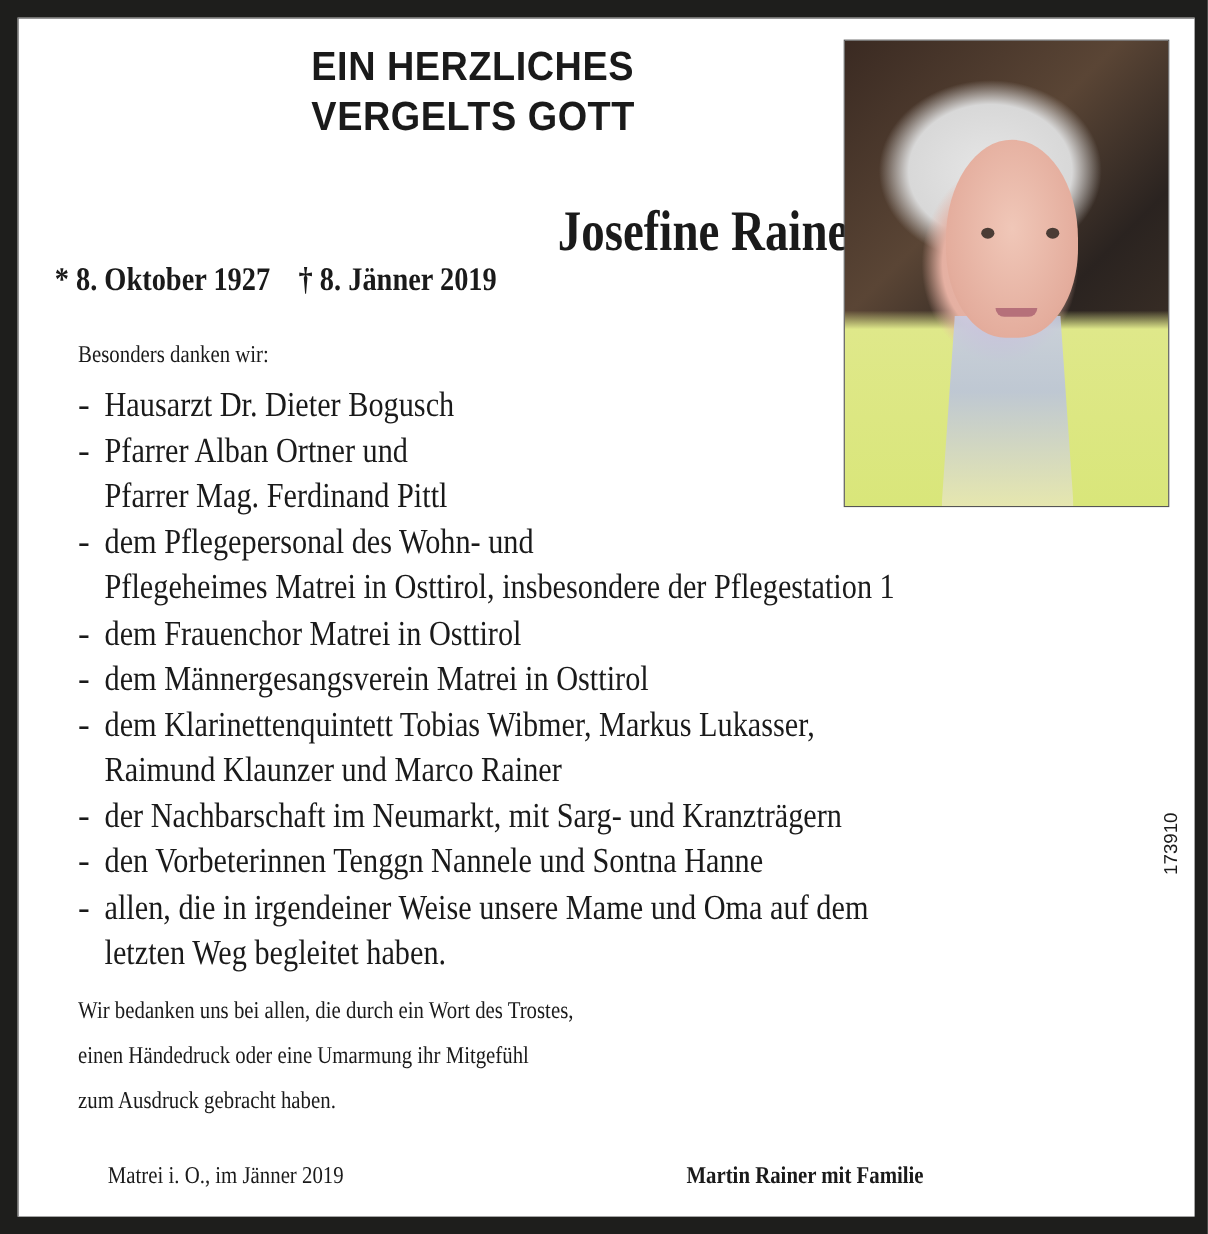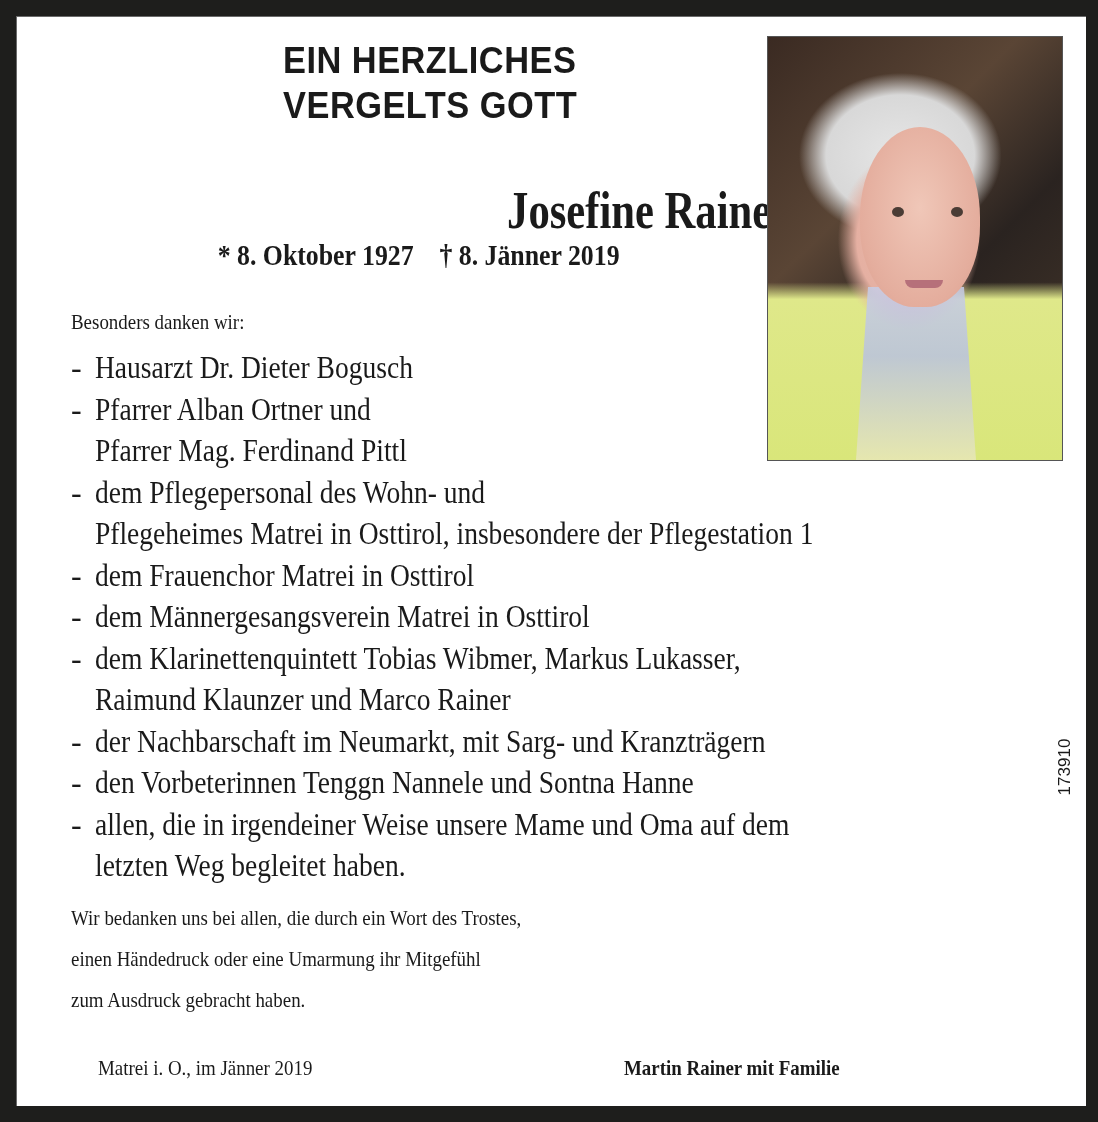--- a/index.html
+++ b/index.html
@@ -15,21 +15,21 @@
     font-family: "Liberation Sans", "DejaVu Sans", sans-serif; font-weight: bold;
     font-size: 37px; line-height: 44px; color: #1a1a1a; letter-spacing: 0.5px; padding-left: 28px;
   }
   .heading span { display: inline-block; transform: scaleX(0.93); }
   .name {
     position: absolute; left: 0; width: 804px; top: 154px; text-align: right;
     font-size: 52px; font-weight: bold; line-height: 80px;
   }
   .name span { display: inline-block; transform: scaleX(0.82); }
   .dates {
-    position: absolute; left: 0; width: 804px; top: 220px; text-align: center;
+    position: absolute; left: 0; width: 804px; top: 220px; text-align: left;
     font-size: 30px; font-weight: bold; line-height: 36px;
   }
   .dates span.inner { display: inline-block; transform: scaleX(0.86); white-space: nowrap; }
   .dates .gap { display: inline-block; width: 30px; }
   .photo {
     position: absolute; left: 750px; top: 19px; width: 294px; height: 423px;
     border: 1px solid #555;
     background:
       radial-gradient(ellipse 95px 120px at 48% 48%, #e9b9a8 0%, #e5b0a2 55%, rgba(229,176,162,0) 75%),
       radial-gradient(ellipse 135px 110px at 45% 28%, #e6e6e6 0%, #d8d8d8 55%, rgba(216,216,216,0) 75%),

